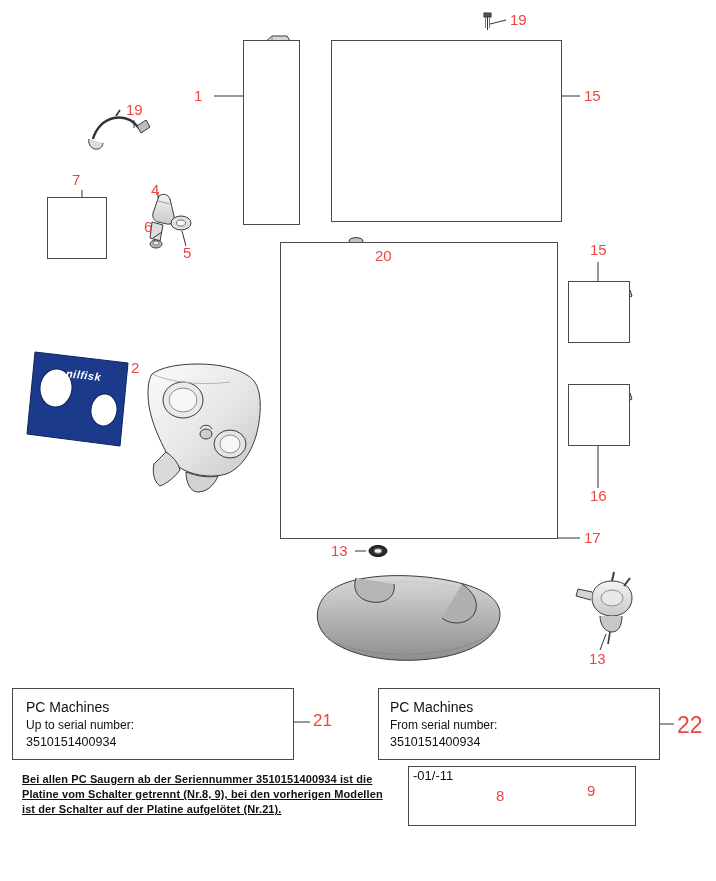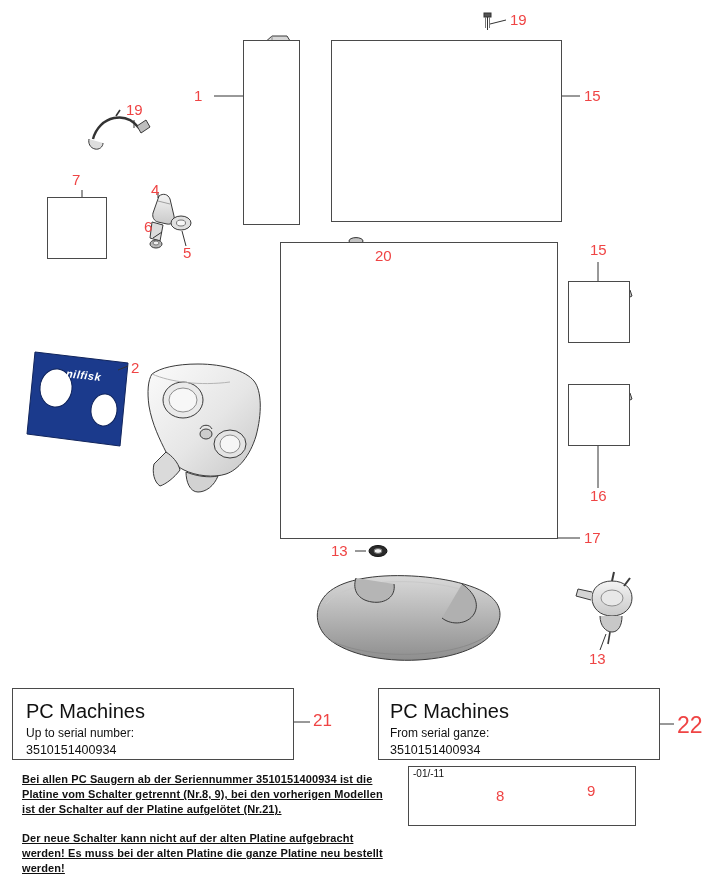--- a/index.html
+++ b/index.html
@@ -40,38 +40,38 @@
     letter-spacing: 0.1px;
     text-decoration: underline;
   }
   .pcbox-label {
     position: absolute;
     font-size: 12.5px;
     color: #111;
     line-height: 1.32;
   }
   .pcbox-label .big {
-    font-size: 20px;
+    font-size: 14px;
     display: block;
     margin-bottom: 2px;
   }
   .pcbox-label .sm { font-size: 12px; display:block; }
   .pcbox-label .num { font-size: 12.5px; display:block; }
   svg { display: block; overflow: visible; }
   .nilfisk-plate {
     position: absolute;
     color: #ffffff;
     font-size: 11px;
     font-style: italic;
     font-weight: bold;
     letter-spacing: 0.5px;
   }
   .tiny-label {
     position: absolute;
-    font-size: 10px;
+    font-size: 13px;
     color: #111;
   }
 </style>
 </head>
 <body>
 
 <div id="sheet">
 
   <svg class="abs" style="left:0;top:0;" width="716" height="881">
     <defs>
@@ -359,21 +359,21 @@
   <div class="nilfisk-plate" style="left:66px;top:369px;transform:rotate(6deg);">nilfisk</div>
 
   <div class="pcbox-label" style="left:26px;top:698px;">
     <span class="big">PC Machines</span>
     <span class="sm">Up to serial number:</span>
     <span class="num">3510151400934</span>
   </div>
 
   <div class="pcbox-label" style="left:390px;top:698px;">
     <span class="big">PC Machines</span>
-    <span class="sm">From serial ganze:</span>
+    <span class="sm">From serial number:</span>
     <span class="num">3510151400934</span>
   </div>
 
   <div class="tiny-label" style="left:413px;top:768px;">-01/-11</div>
 
   <div class="callout abs" style="left:131px;top:360px;">2</div>
   <div class="callout abs" style="left:151px;top:182px;">4</div>
   <div class="callout abs" style="left:183px;top:245px;">5</div>
   <div class="callout abs" style="left:144px;top:219px;">6</div>
   <div class="callout abs" style="left:72px;top:172px;">7</div>
@@ -386,15 +386,14 @@
   <div class="callout abs" style="left:590px;top:242px;text-align:center;">15</div>
   <div class="callout abs" style="left:590px;top:488px;">16</div>
   <div class="callout abs" style="left:589px;top:651px;">13</div>
   <div class="callout abs" style="left:126px;top:102px;">19</div>
   <div class="callout abs" style="left:510px;top:12px;">19</div>
   <div class="callout abs" style="left:375px;top:248px;">20</div>
   <div class="callout abs" style="left:313px;top:712px;font-size:17px;">21</div>
   <div class="callout abs" style="left:677px;top:714px;font-size:23px;">22</div>
 
   <div class="note" style="left:22px;top:772px;width:368px;">Bei allen PC Saugern ab der Seriennummer 3510151400934 ist die Platine vom Schalter getrennt (Nr.8, 9), bei den vorherigen Modellen ist der Schalter auf der Platine aufgelötet (Nr.21).</div>
-  <div class="note" style="left:22px;top:831px;width:368px;">Der neue Schalter kann nicht auf der alten Platine aufgebracht werden! Es muss bei der alten Platine die ganze Platine neu bestellt werden!</div>
 
 </div>
 
 </body></html>

